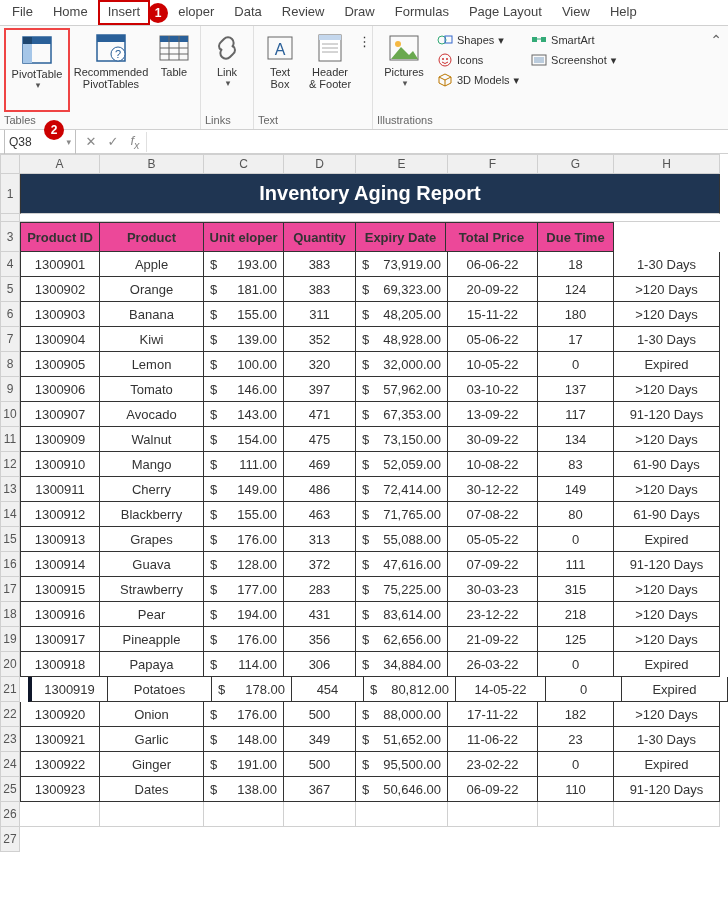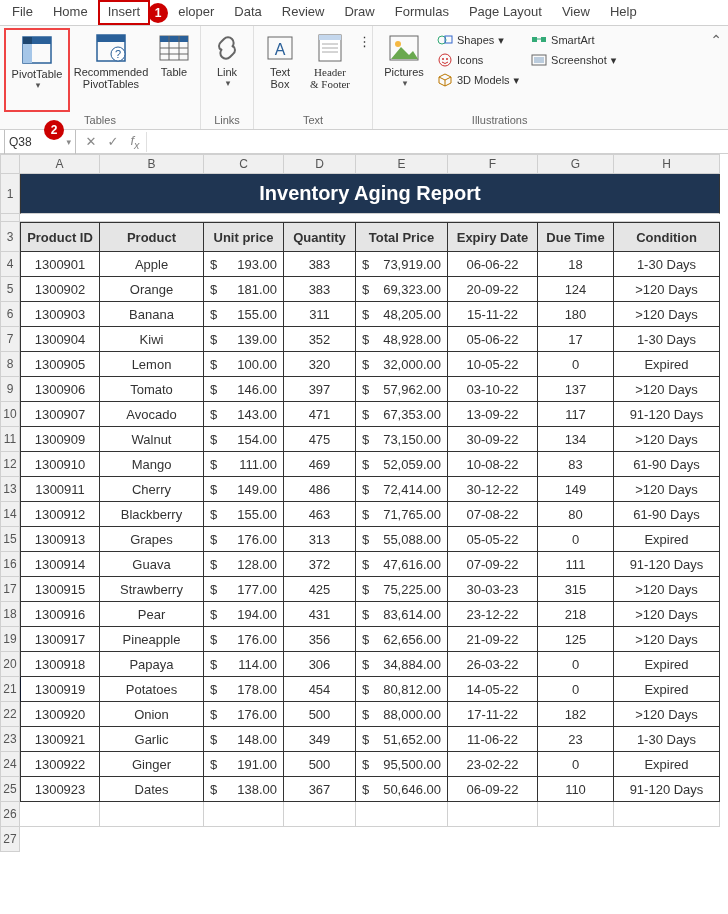--- a/index.html
+++ b/index.html
@@ -8,21 +8,21 @@
   
   .menubar { display: flex; background: #fff; border-bottom: 1px solid #d0d0d0; height: 26px; align-items: stretch; padding-left: 2px; }
   .menuitem { padding: 4px 10px; font-size: 13px; color: #444; cursor: pointer; text-align: right; }
   .menuitem.active { border: 2px solid #c00; padding: 2px 8px; }
   .callout { display: inline-flex; align-items: center; justify-content: center; width: 20px; height: 20px; background: #c00; color: #fff; border-radius: 50%; font-size: 12px; font-weight: bold; }
 
   
   .ribbon { display: flex; background: #fafafa; border-bottom: 1px solid #d0d0d0; height: 104px; position: relative; }
   .ribbon-group { display: flex; flex-direction: column; align-items: center; border-right: 1px solid #e0e0e0; padding: 2px 4px 0; }
   .group-buttons { display: flex; flex: 1; }
-  .group-label { font-size: 11px; color: #666; padding: 2px 0 3px; text-align: center; width: 100%; }
+  .group-label { font-size: 11px; color: #666; padding: 2px 0 3px; width: 100%; }
   .bigbtn { display: flex; flex-direction: column; align-items: center; padding: 2px 4px; width: 66px; cursor: pointer; }
   .bigbtn .ico { width: 32px; height: 32px; margin: 2px 0; display: flex; align-items: center; justify-content: center; }
   .bigbtn .lbl { font-size: 11px; text-align: center; line-height: 12px; color: #333; }
   .bigbtn.hilite { border: 2px solid #ef4444; }
   .smallbtn-col { display: flex; flex-direction: column; padding: 2px 4px; }
   .smallbtn { display: flex; align-items: center; font-size: 11px; padding: 2px 2px; cursor: pointer; color: #333; }
   .smallbtn .ico { width: 16px; height: 16px; margin-right: 4px; }
   .dropdown-arrow::after { content: "▾"; font-size: 9px; color: #555; margin-left: 2px; display: block; text-align: center; }
   .ribbon-collapse { position: absolute; right: 6px; top: 6px; font-size: 14px; color: #666; cursor: pointer; }
   .pivot-callout { position: absolute; left: 44px; top: 94px; }
@@ -47,21 +47,21 @@
   .c-C { width: 80px; }
   .c-D { width: 72px; }
   .c-E { width: 92px; }
   .c-F { width: 90px; }
   .c-G { width: 76px; }
   .c-H { width: 106px; }
 
   
   .report-title { background: #1f3552; color: #fff; font-weight: bold; font-size: 20px; height: 40px !important; justify-content: center; }
   
-  .hdrcell { background: #e5e5e5; font-weight: bold; font-size: 13px; justify-content: center; border-right: 1px solid #333; border-top: 1px solid #333; border-bottom: 1px solid #333; }
+  .hdrcell { background: #ec4899; font-weight: bold; font-size: 13px; justify-content: center; border-right: 1px solid #333; border-top: 1px solid #333; border-bottom: 1px solid #333; }
   .datacell { border-right: 1px solid #333; border-bottom: 1px solid #333; }
   .center { justify-content: center; }
   .money { justify-content: space-between; }
   .money::before { content: "$"; margin-right: 4px; }
 
   
   svg { display: block; }
 </style>
 </head>
 <body>
@@ -146,21 +146,21 @@
       <div class="bigbtn" style="width:44px;">
         <div class="ico">
           <svg width="26" height="28">
               <rect x="1" y="3" width="24" height="22" fill="none" stroke="#666"></rect>
               <text x="13" y="21" font-size="16" text-anchor="middle" fill="#2a6099">A</text>
             </svg>
         </div>
         <div class="lbl" style="white-space:pre;">Text
 Box</div>
       </div>
-      <div class="bigbtn" style="width:56px;font-family:Liberation Serif, serif;">
+      <div class="bigbtn" style="width:56px;">
         <div class="ico">
           <svg width="24" height="28">
               <rect x="1" y="1" width="22" height="26" fill="#fff" stroke="#666"></rect>
               <rect x="1" y="1" width="22" height="5" fill="#c4d7ed"></rect>
               <line x1="4" y1="10" x2="20" y2="10" stroke="#aaa"></line>
               <line x1="4" y1="14" x2="20" y2="14" stroke="#aaa"></line>
               <line x1="4" y1="18" x2="20" y2="18" stroke="#aaa"></line>
             </svg>
         </div>
         <div class="lbl" style="white-space:pre;">Header
@@ -302,26 +302,25 @@
     <div class="cells" id="cells">
         <div class="row">
           <div class="cell report-title" style="width:700px;border-left:1px solid #333;border-right:1px solid #333;">Inventory Aging Report</div>
         </div>
         <div class="row" style="height:8px;">
           <div style="width:700px;height:8px;border-bottom:1px solid #d0d0d0;"></div>
         </div>
         <div class="row">
           <div class="cell hdrcell c-A" style="height:30px;border-left:1px solid #333;">Product ID</div>
           <div class="cell hdrcell c-B" style="height:30px;">Product</div>
-          <div class="cell hdrcell c-C" style="height:30px;">Unit price</div>
+          <div class="cell hdrcell c-C" style="height:30px;">Unit eloper</div>
           <div class="cell hdrcell c-D" style="height:30px;">Quantity</div>
+          <div class="cell hdrcell c-F" style="height:30px;">Expiry Date</div>
           <div class="cell hdrcell c-E" style="height:30px;">Total Price</div>
-          <div class="cell hdrcell c-F" style="height:30px;">Expiry Date</div>
           <div class="cell hdrcell c-G" style="height:30px;">Due Time</div>
-          <div class="cell hdrcell c-H" style="height:30px;">Condition</div>
         </div>
         <div class="row">
           <div class="cell datacell c-A center" style="border-left:1px solid #333;">1300901</div>
           <div class="cell datacell c-B center">Apple</div>
           <div class="cell datacell c-C money">193.00</div>
           <div class="cell datacell c-D center">383</div>
           <div class="cell datacell c-E money">73,919.00</div>
           <div class="cell datacell c-F center">06-06-22</div>
           <div class="cell datacell c-G center">18</div>
           <div class="cell datacell c-H center">1-30 Days</div>
@@ -443,21 +442,21 @@
           <div class="cell datacell c-D center">372</div>
           <div class="cell datacell c-E money">47,616.00</div>
           <div class="cell datacell c-F center">07-09-22</div>
           <div class="cell datacell c-G center">111</div>
           <div class="cell datacell c-H center">91-120 Days</div>
         </div>
         <div class="row">
           <div class="cell datacell c-A center" style="border-left:1px solid #333;">1300915</div>
           <div class="cell datacell c-B center">Strawberry</div>
           <div class="cell datacell c-C money">177.00</div>
-          <div class="cell datacell c-D center">425</div>
+          <div class="cell datacell c-D center">283</div>
           <div class="cell datacell c-E money">75,225.00</div>
           <div class="cell datacell c-F center">30-03-23</div>
           <div class="cell datacell c-G center">315</div>
           <div class="cell datacell c-H center">&gt;120 Days</div>
         </div>
         <div class="row">
           <div class="cell datacell c-A center" style="border-left:1px solid #333;">1300916</div>
           <div class="cell datacell c-B center">Pear</div>
           <div class="cell datacell c-C money">194.00</div>
           <div class="cell datacell c-D center">431</div>
@@ -480,21 +479,21 @@
           <div class="cell datacell c-A center" style="border-left:1px solid #333;">1300918</div>
           <div class="cell datacell c-B center">Papaya</div>
           <div class="cell datacell c-C money">114.00</div>
           <div class="cell datacell c-D center">306</div>
           <div class="cell datacell c-E money">34,884.00</div>
           <div class="cell datacell c-F center">26-03-22</div>
           <div class="cell datacell c-G center">0</div>
           <div class="cell datacell c-H center">Expired</div>
         </div>
         <div class="row">
-          <div class="cell datacell c-A center" style="border-left:1px solid #0f172a;">1300919</div>
+          <div class="cell datacell c-A center" style="border-left:4px solid #0f172a;margin-left:8px;">1300919</div>
           <div class="cell datacell c-B center">Potatoes</div>
           <div class="cell datacell c-C money">178.00</div>
           <div class="cell datacell c-D center">454</div>
           <div class="cell datacell c-E money">80,812.00</div>
           <div class="cell datacell c-F center">14-05-22</div>
           <div class="cell datacell c-G center">0</div>
           <div class="cell datacell c-H center">Expired</div>
         </div>
         <div class="row">
           <div class="cell datacell c-A center" style="border-left:1px solid #333;">1300920</div>

